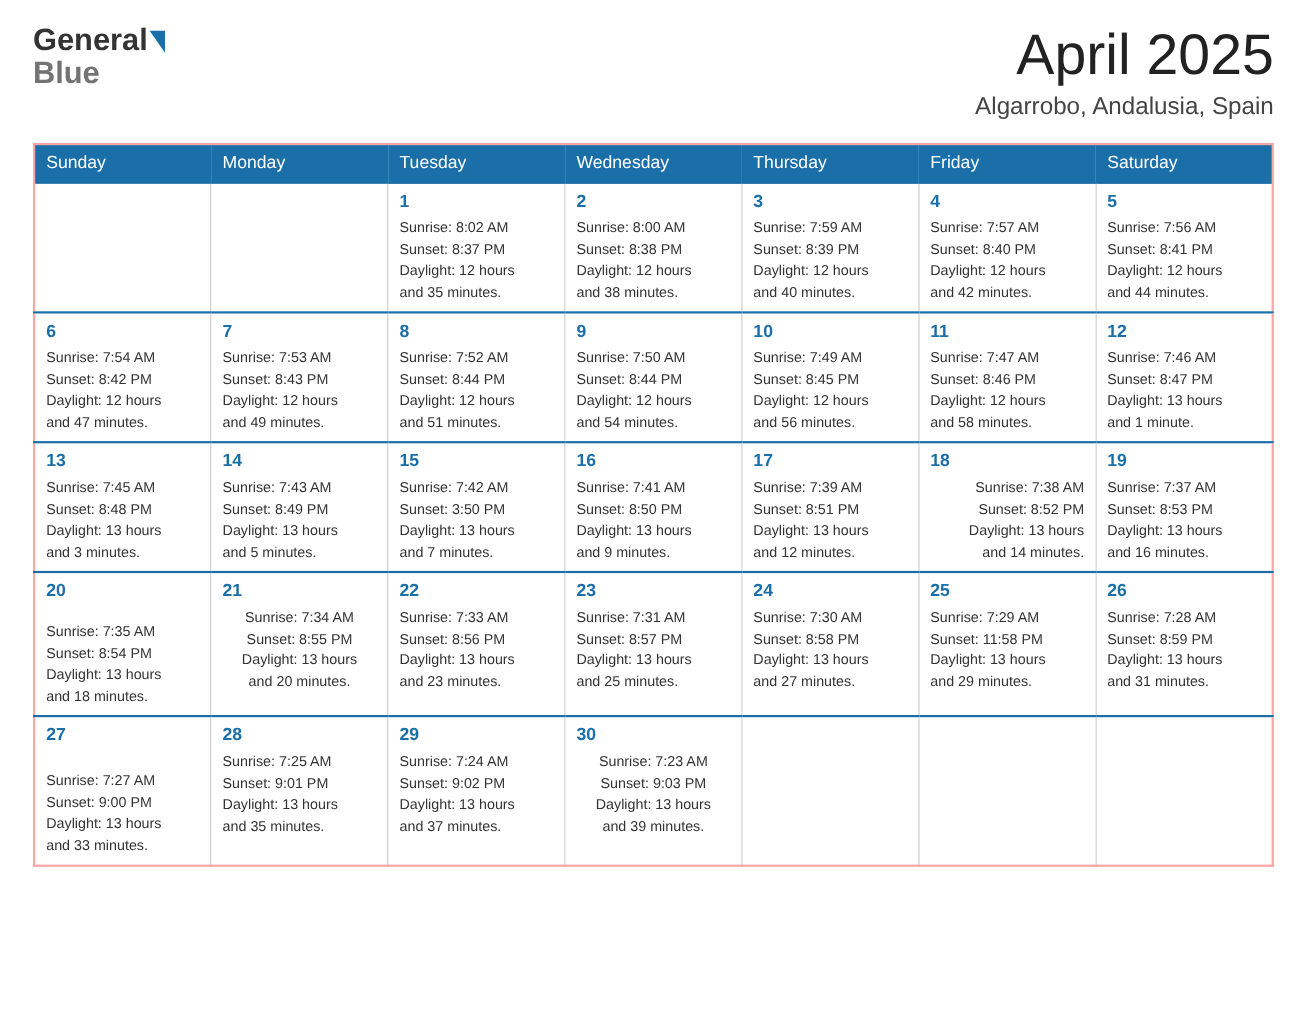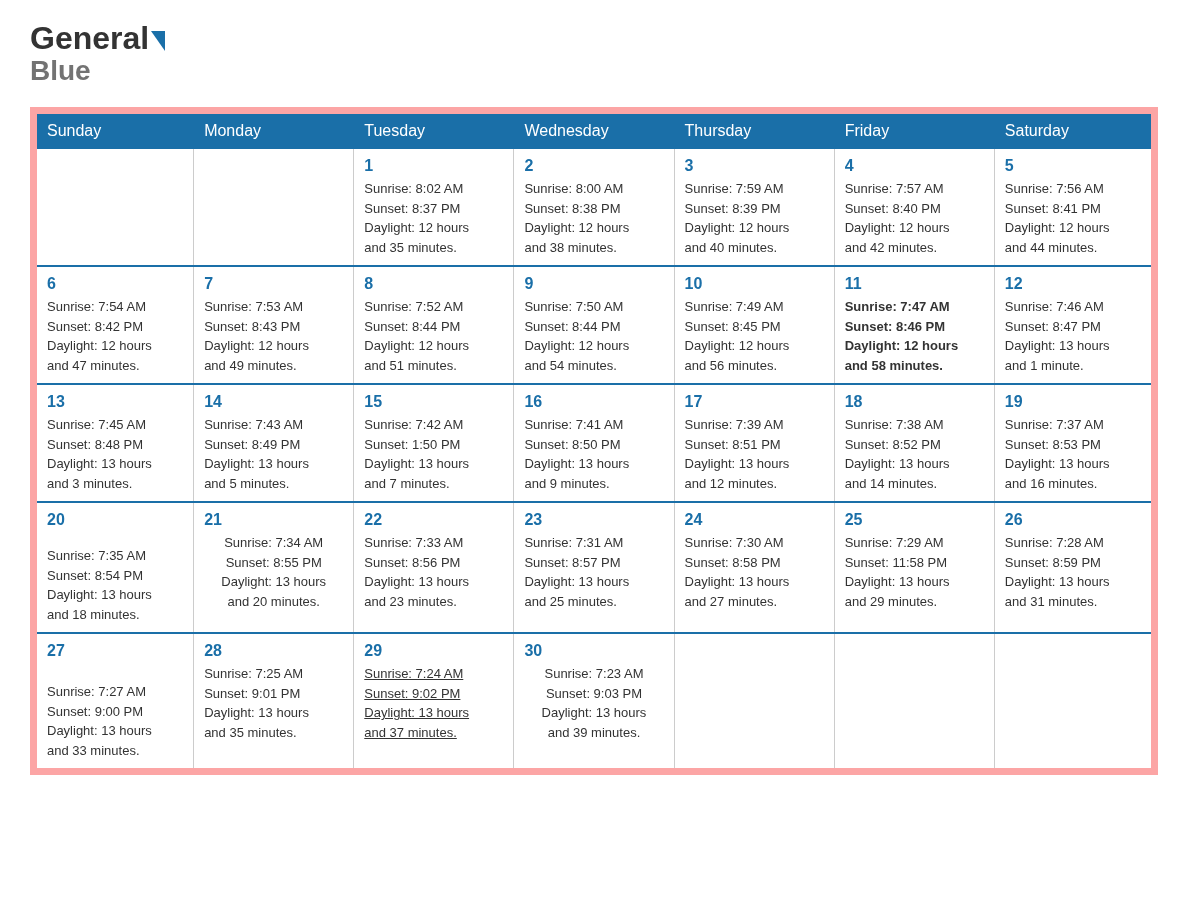--- a/index.html
+++ b/index.html
@@ -18,21 +18,21 @@
       margin-bottom: 20px;
     }
     .logo {
       display: flex;
       flex-direction: column;
       align-items: flex-start;
     }
     .logo-text {
       display: flex;
       align-items: center;
-      font-size: 32px;
+      font-size: 28px;
       font-weight: bold;
       color: #333;
     }
     .logo-general {
       color: #333;
     }
     .logo-arrow {
       display: inline-block;
       width: 0;
       height: 0;
@@ -57,21 +57,21 @@
       color: #222;
     }
     .location-title {
       font-size: 22px;
       color: #444;
       margin-top: 4px;
     }
     .calendar-table {
       width: 100%;
       border-collapse: collapse;
-      border: 7px solid #fca5a5;
+      border: 2px solid #fca5a5;
     }
     .calendar-table th {
       background-color: #1a6fa8;
       color: #fff;
       padding: 8px 10px;
       text-align: left;
       font-size: 16px;
       font-weight: normal;
       border: 1px solid #1a6fa8;
     }
@@ -106,20 +106,24 @@
 </head>
 <body>
 
 <div class="header">
   <div class="logo">
     <div class="logo-text">
       <span class="logo-general">General</span>
       <span class="logo-arrow"></span>
     </div>
     <span class="logo-blue">Blue</span>
+  </div>
+  <div class="title-section">
+    <div class="month-title">April 2025</div>
+    <div class="location-title">Algarrobo, Andalusia, Spain</div>
   </div>
 </div>
 
 <table class="calendar-table">
   <thead>
     <tr>
     <th>Sunday</th>
         <th>Monday</th>
         <th>Tuesday</th>
         <th>Wednesday</th>
@@ -199,21 +203,21 @@
         </td>
         <td>
           <span class="day-number">10</span>
           <div class="day-info" style="white-space: pre-line;">Sunrise: 7:49 AM
 Sunset: 8:45 PM
 Daylight: 12 hours
 and 56 minutes.</div>
         </td>
         <td>
           <span class="day-number">11</span>
-          <div class="day-info" style="white-space: pre-line; font-weight: bold;">Sunrise: 7:47 AM
+          <div class="day-info" style="white-space: pre-line;">Sunrise: 7:47 AM
 Sunset: 8:46 PM
 Daylight: 12 hours
 and 58 minutes.</div>
         </td>
         <td>
           <span class="day-number">12</span>
           <div class="day-info" style="white-space: pre-line;">Sunrise: 7:46 AM
 Sunset: 8:47 PM
 Daylight: 13 hours
 and 1 minute.</div>
@@ -230,41 +234,41 @@
         <td>
           <span class="day-number">14</span>
           <div class="day-info" style="white-space: pre-line;">Sunrise: 7:43 AM
 Sunset: 8:49 PM
 Daylight: 13 hours
 and 5 minutes.</div>
         </td>
         <td>
           <span class="day-number">15</span>
           <div class="day-info" style="white-space: pre-line;">Sunrise: 7:42 AM
-Sunset: 1:50 PM
+Sunset: 3:50 PM
 Daylight: 13 hours
 and 7 minutes.</div>
         </td>
         <td>
           <span class="day-number">16</span>
           <div class="day-info" style="white-space: pre-line;">Sunrise: 7:41 AM
 Sunset: 8:50 PM
 Daylight: 13 hours
 and 9 minutes.</div>
         </td>
         <td>
           <span class="day-number">17</span>
           <div class="day-info" style="white-space: pre-line;">Sunrise: 7:39 AM
 Sunset: 8:51 PM
 Daylight: 13 hours
 and 12 minutes.</div>
         </td>
         <td>
           <span class="day-number">18</span>
-          <div class="day-info" style="white-space: pre-line;">Sunrise: 7:38 AM
+          <div class="day-info" style="white-space: pre-line; text-align: right;">Sunrise: 7:38 AM
 Sunset: 8:52 PM
 Daylight: 13 hours
 and 14 minutes.</div>
         </td>
         <td>
           <span class="day-number">19</span>
           <div class="day-info" style="white-space: pre-line;">Sunrise: 7:37 AM
 Sunset: 8:53 PM
 Daylight: 13 hours
 and 16 minutes.</div>
@@ -331,21 +335,21 @@
         </td>
         <td>
           <span class="day-number">28</span>
           <div class="day-info" style="white-space: pre-line;">Sunrise: 7:25 AM
 Sunset: 9:01 PM
 Daylight: 13 hours
 and 35 minutes.</div>
         </td>
         <td>
           <span class="day-number">29</span>
-          <div class="day-info" style="white-space: pre-line; text-decoration: underline;">Sunrise: 7:24 AM
+          <div class="day-info" style="white-space: pre-line;">Sunrise: 7:24 AM
 Sunset: 9:02 PM
 Daylight: 13 hours
 and 37 minutes.</div>
         </td>
         <td>
           <span class="day-number">30</span>
           <div class="day-info" style="white-space: pre-line; text-align: center;">Sunrise: 7:23 AM
 Sunset: 9:03 PM
 Daylight: 13 hours
 and 39 minutes.</div>

